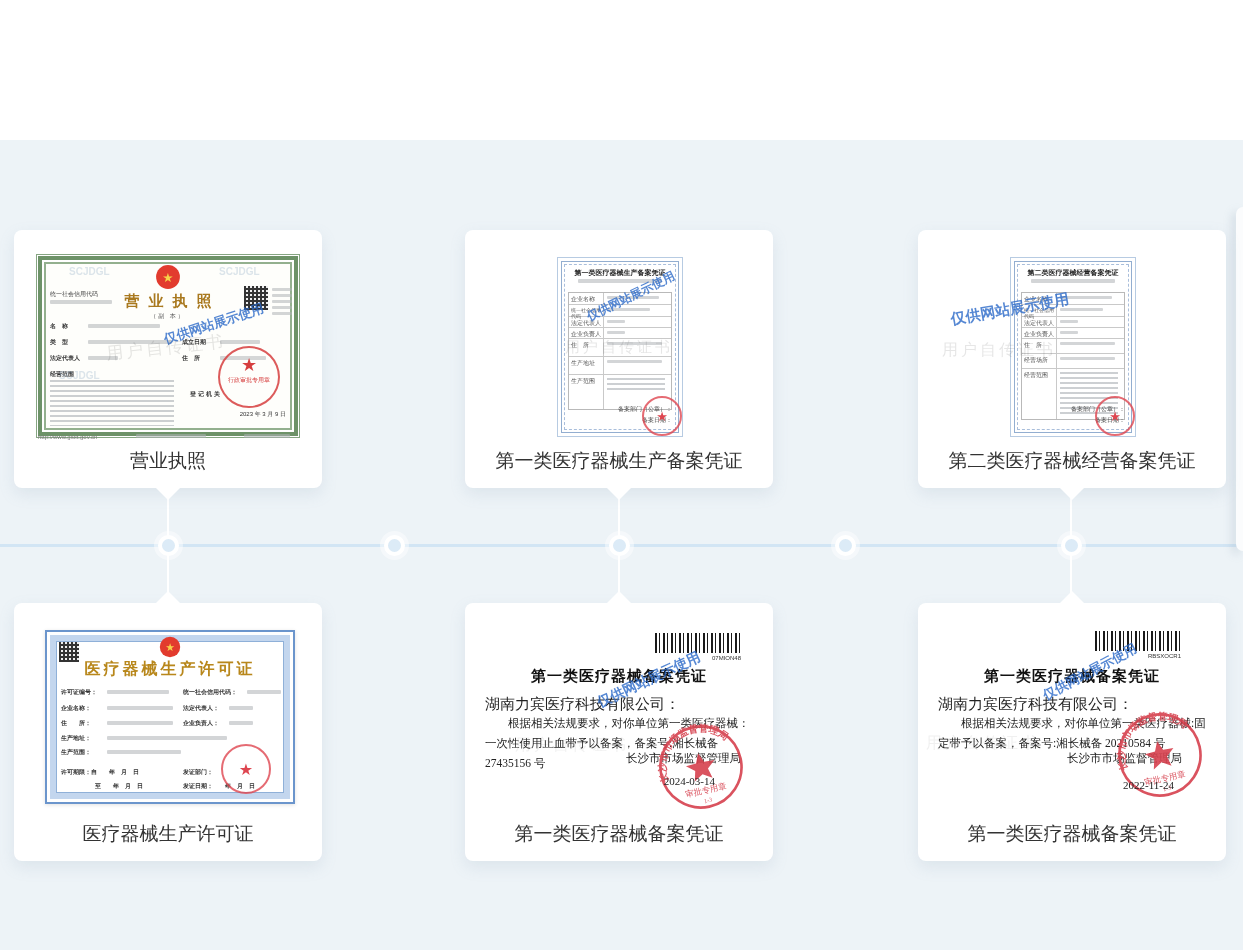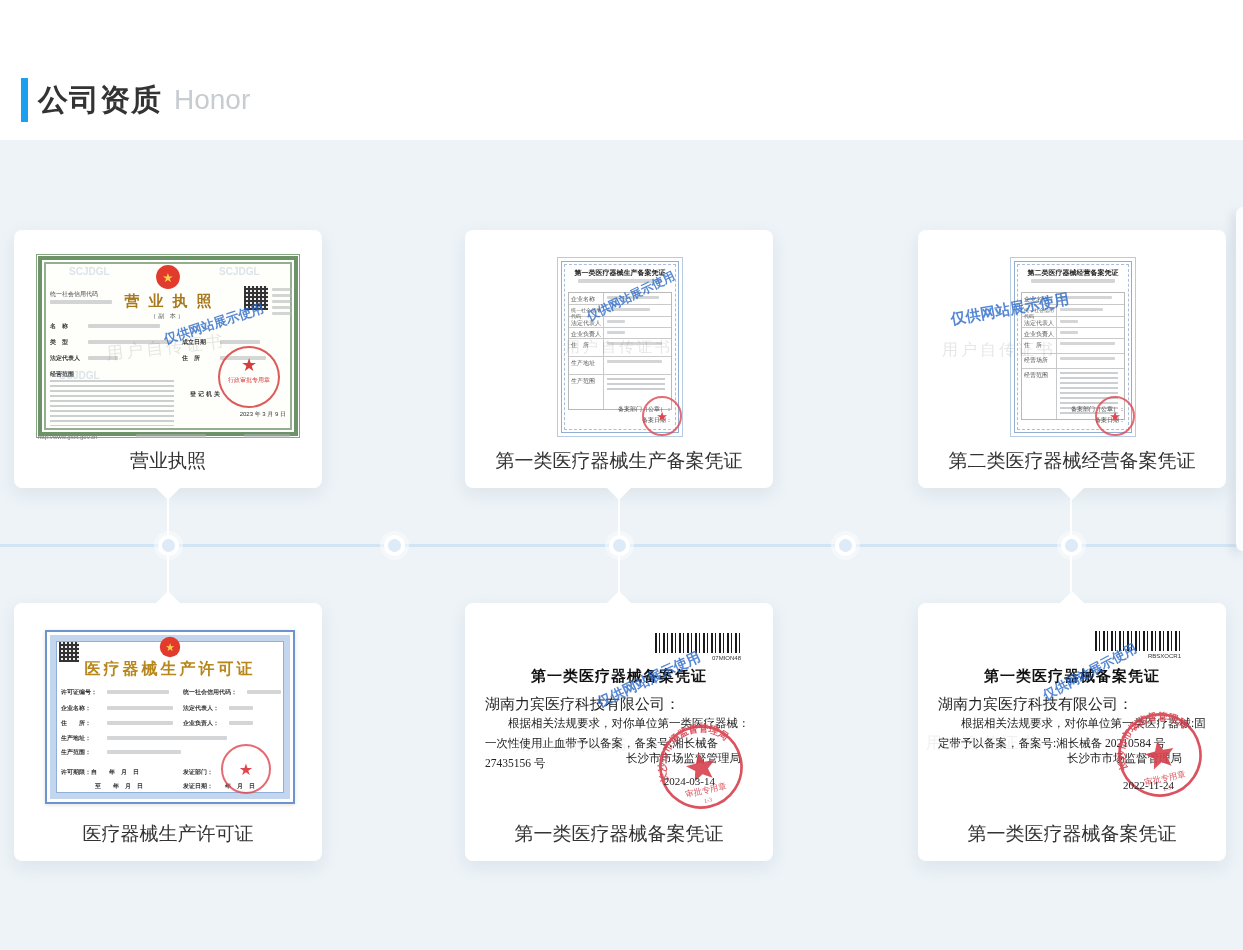--- a/index.html
+++ b/index.html
@@ -90,25 +90,20 @@
   .notice-date{position:absolute;top:172px;font-size:11px;color:#222;z-index:8;}
   .bigseal{position:absolute;width:88px;height:88px;transform:rotate(-12deg);opacity:.9;z-index:7;}
 
   .emblem-svg{display:block;}
 </style>
 </head>
 <body>
 
 <div id="page">
 
-  <div class="header">
-    <div class="accent-bar"></div>
-    <span class="hd-title">公司资质</span>
-    <span class="hd-sub">Honor</span>
-  </div>
 
   <div class="content"></div>
 
   <div class="tl-line"></div>
   <div class="tl-vline" style="left:167px"></div>
   <div class="tl-vline" style="left:618px"></div>
   <div class="tl-vline" style="left:1070px"></div>
   <div class="tl-dot" style="left:158px"></div>
   <div class="tl-dot" style="left:384px"></div>
   <div class="tl-dot" style="left:609px"></div>

